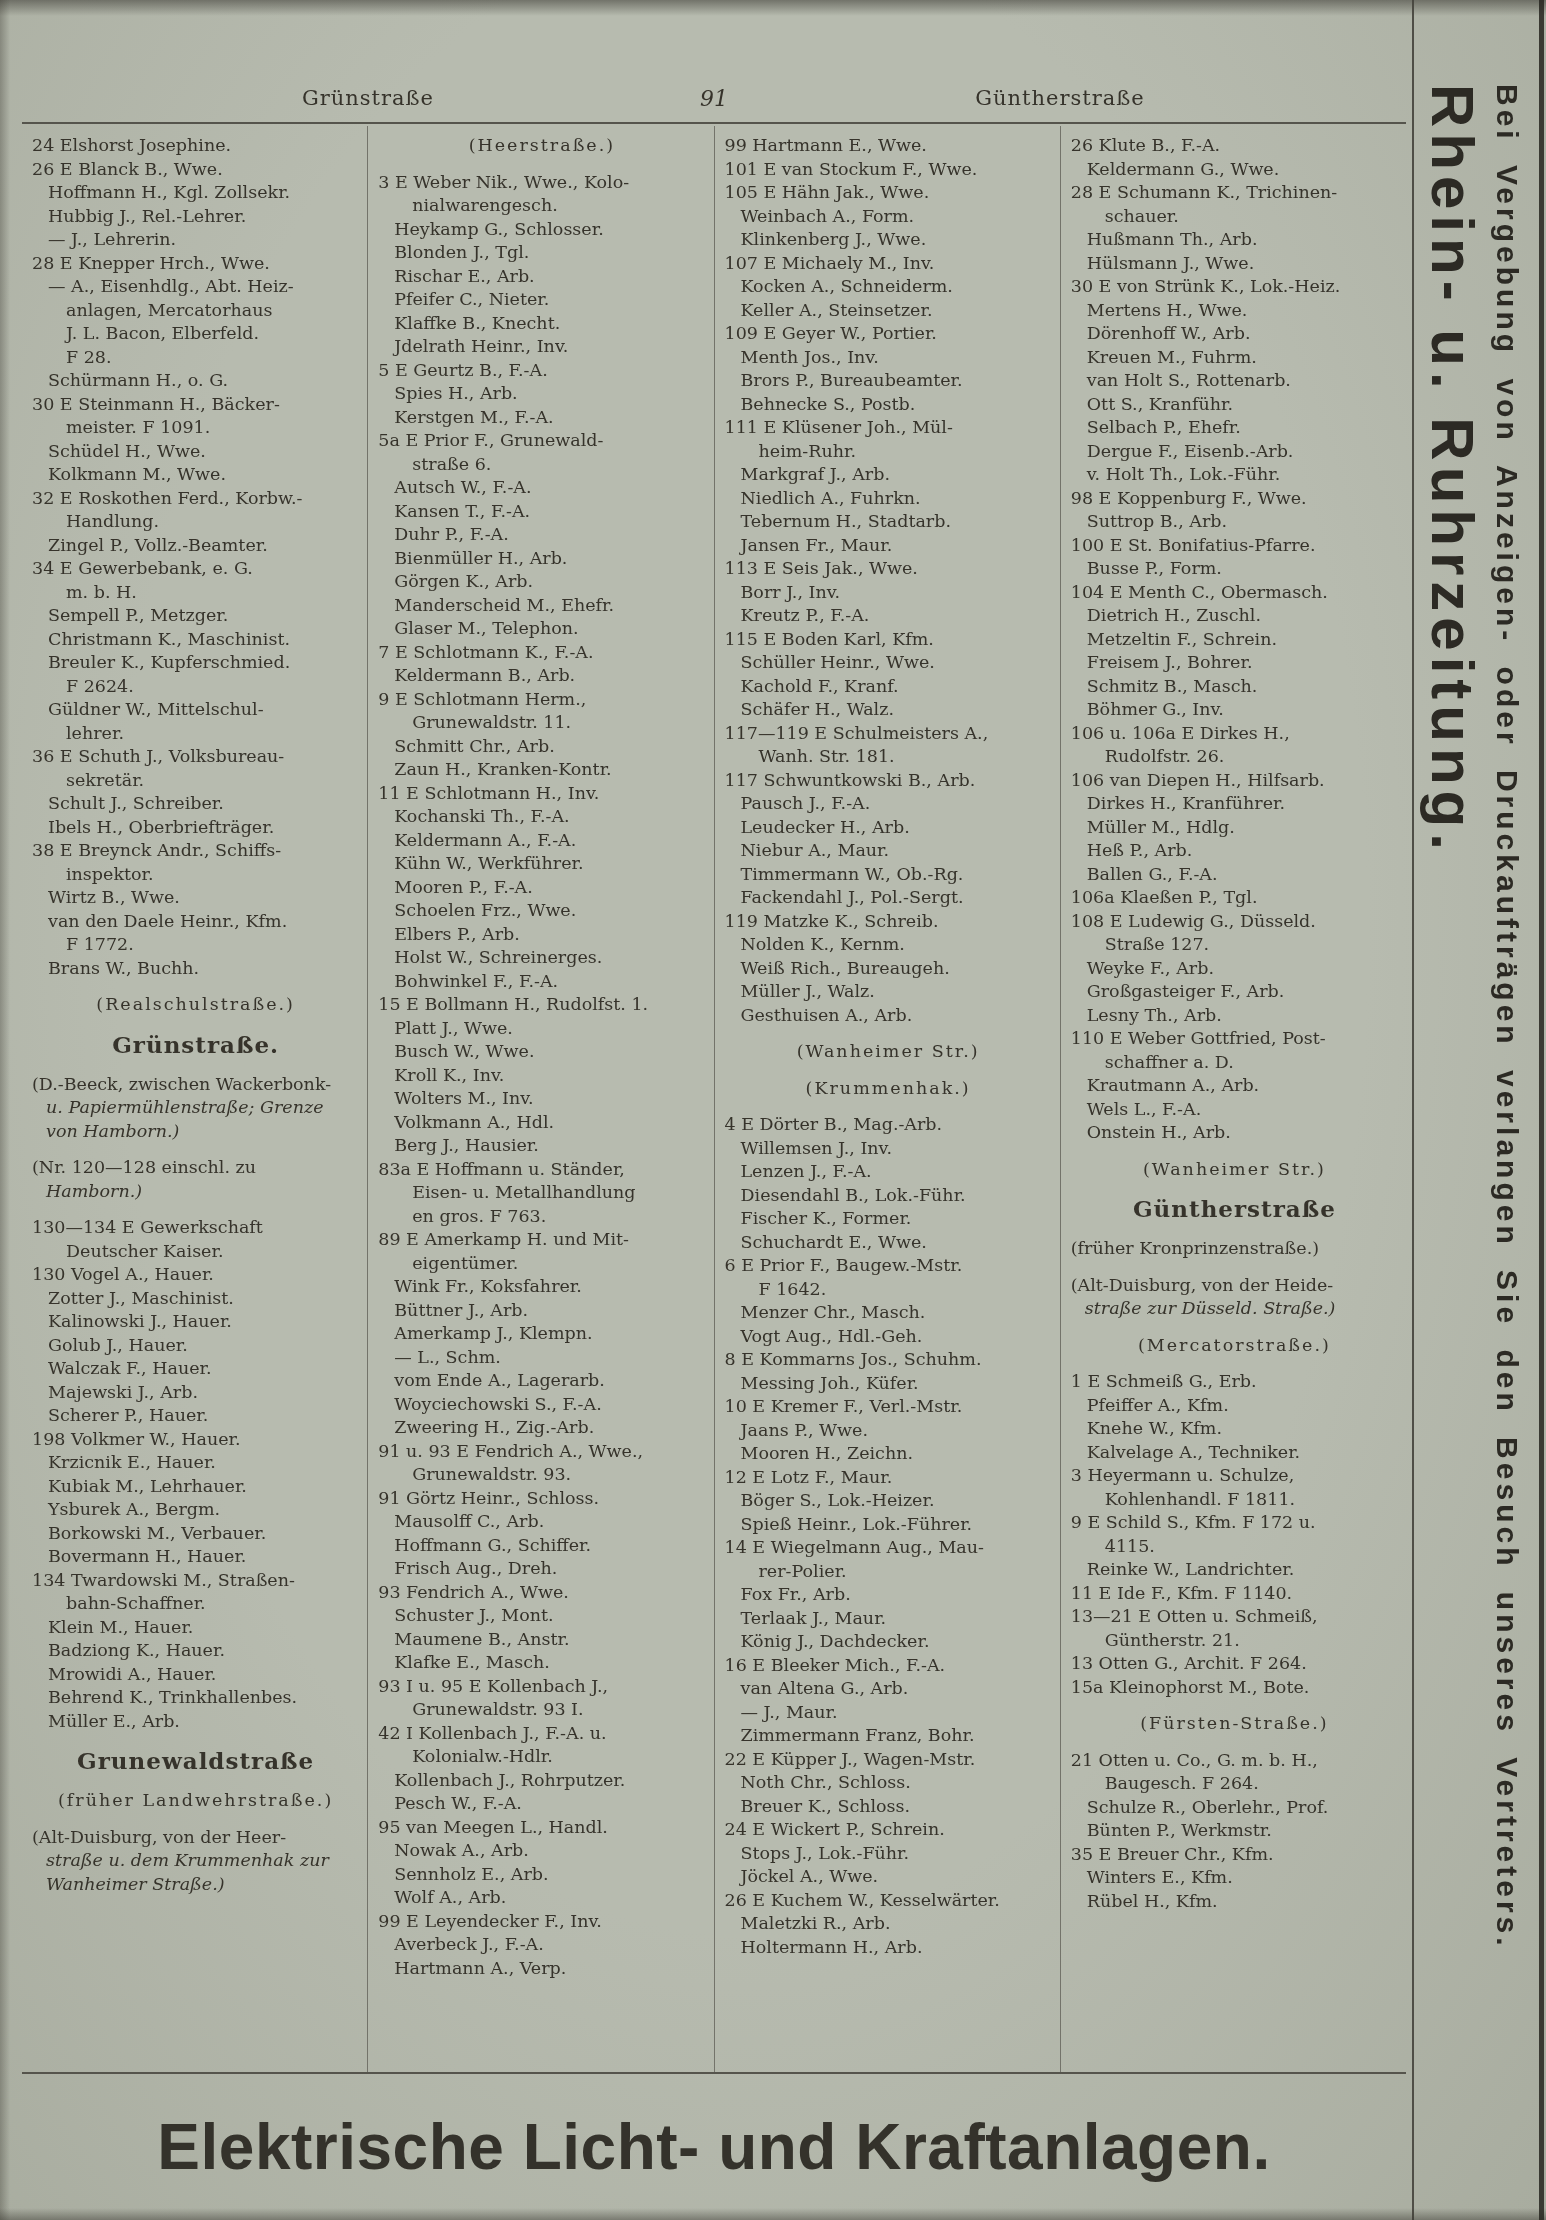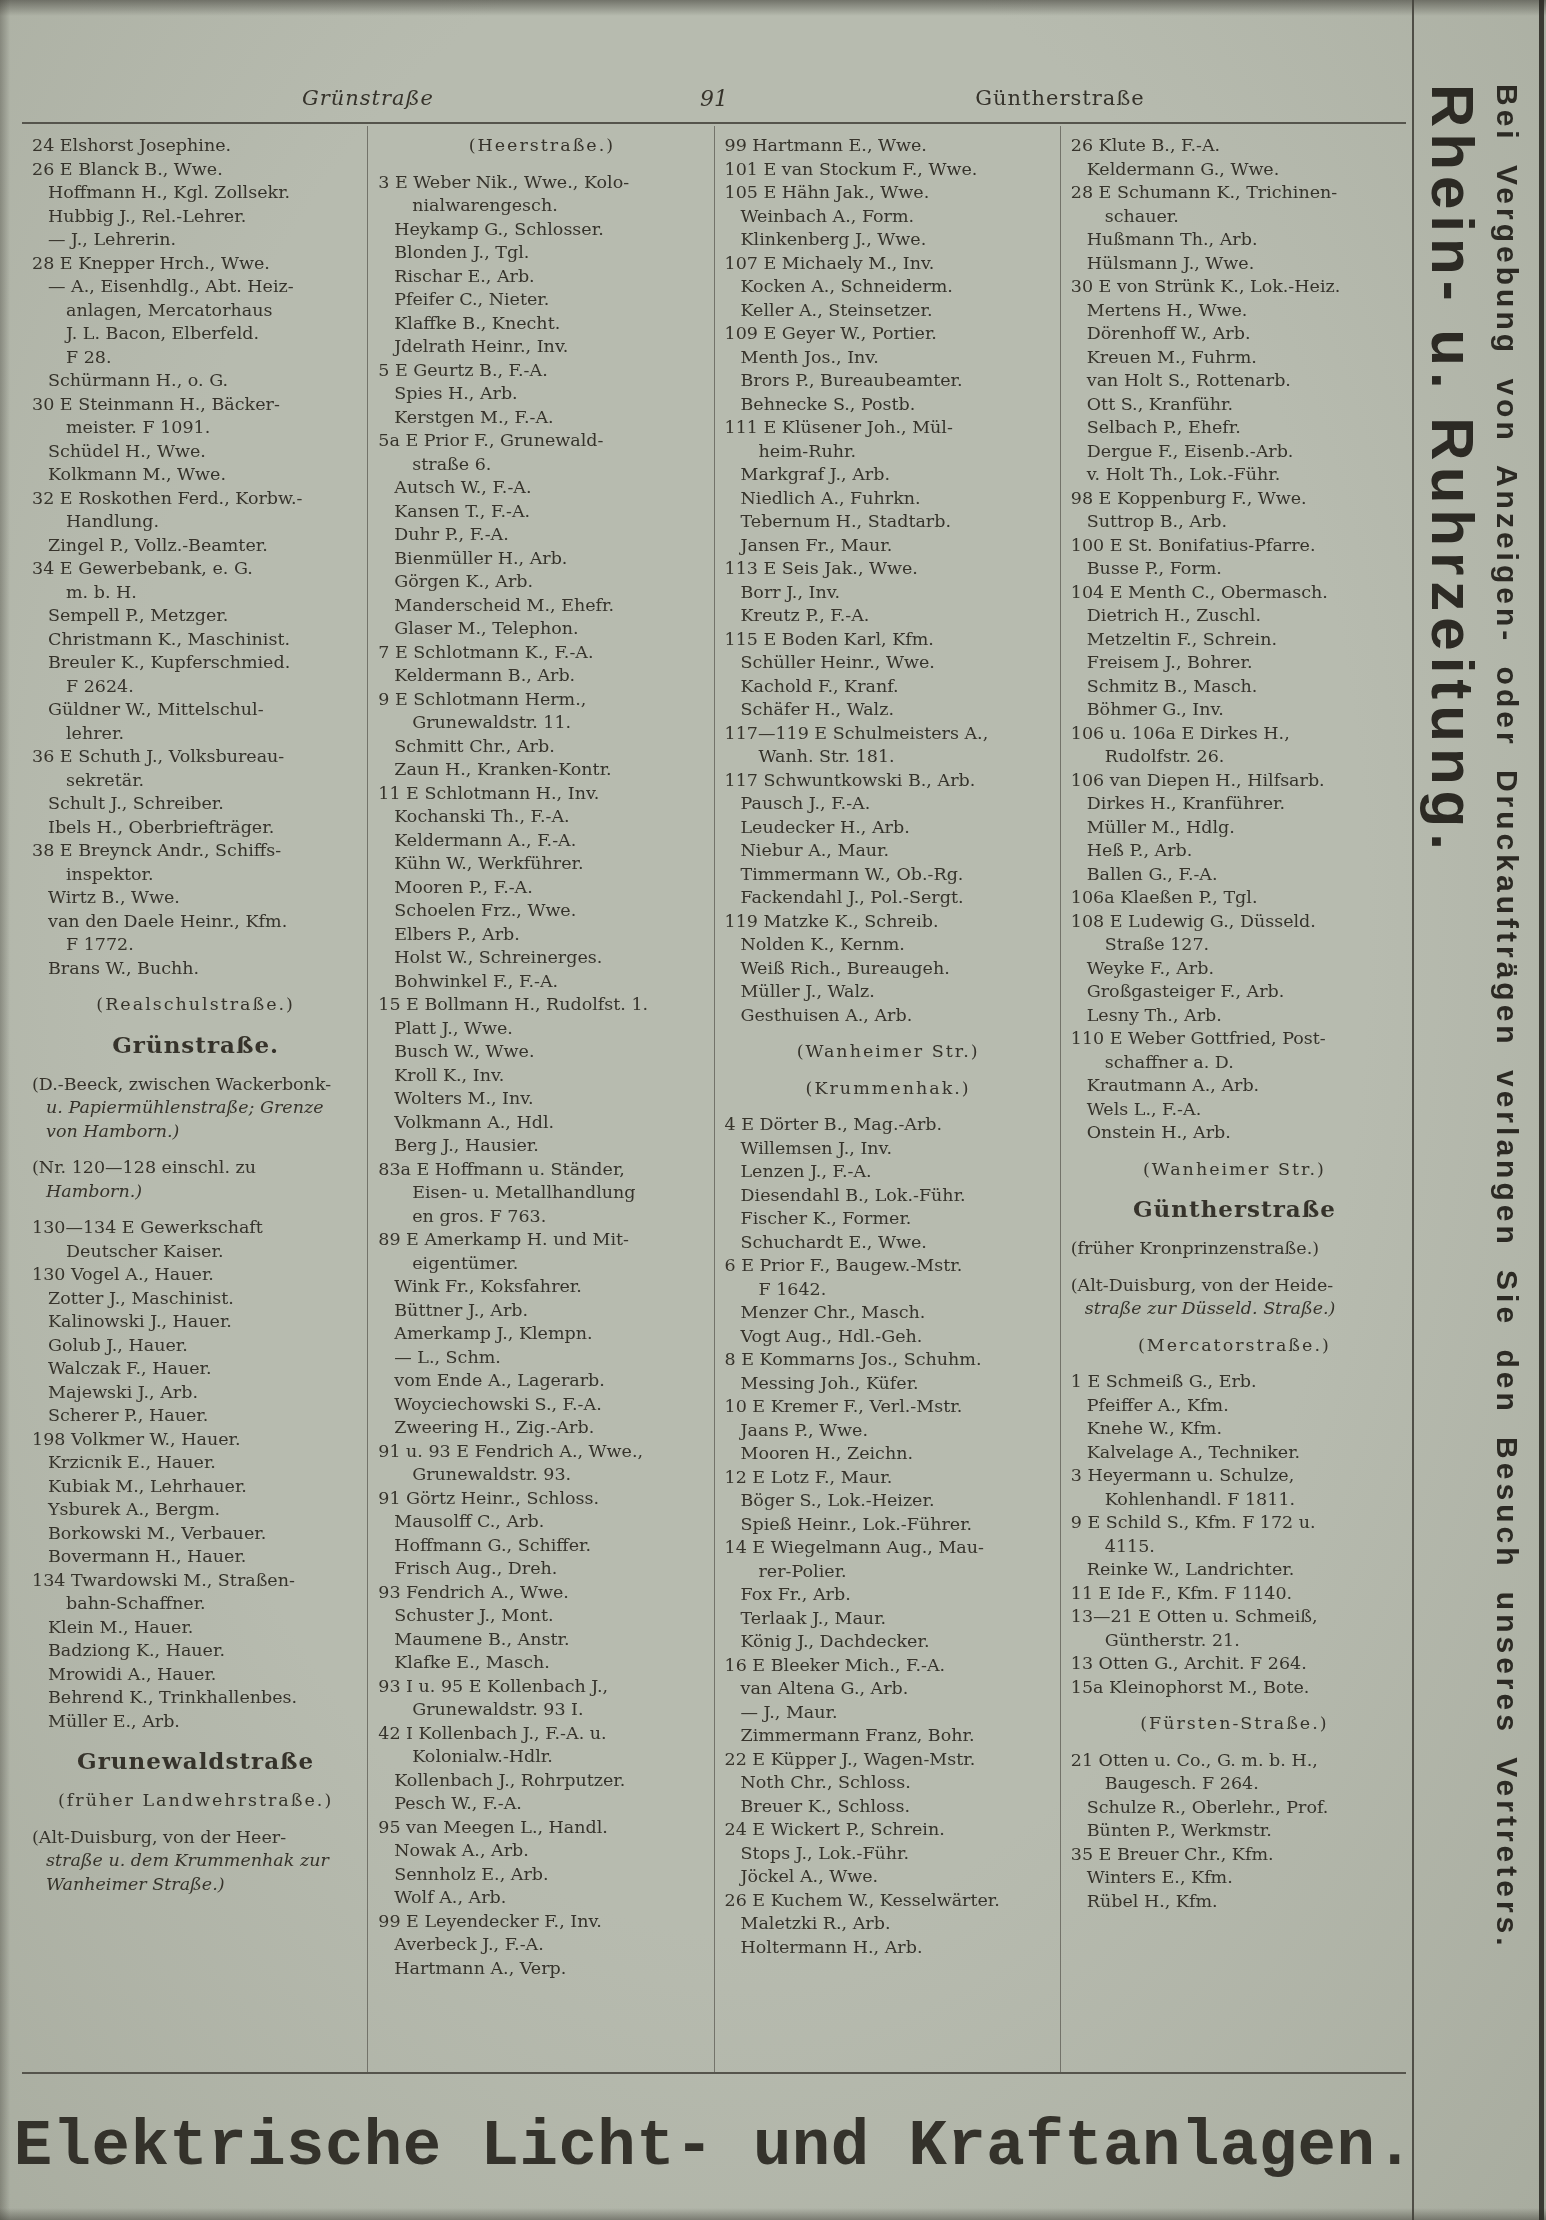--- a/index.html
+++ b/index.html
@@ -13,40 +13,40 @@
     background:linear-gradient(to right,rgba(60,58,50,.35),transparent);pointer-events:none;z-index:5;}
   .edge-bottom{position:absolute;bottom:0;left:0;width:100%;height:12px;
     background:linear-gradient(to top,rgba(55,53,46,.45),transparent);pointer-events:none;z-index:5;}
   .edge-right{position:absolute;top:0;right:2px;width:5px;height:100%;
     background:#26251f;opacity:.85;pointer-events:none;z-index:5;}
 
   .main{box-sizing:border-box;width:1412px;height:2220px;display:flex;flex-direction:column;
     padding:0 6px 0 22px;}
   .header{position:relative;height:32px;margin-top:86px;font-size:21px;}
   .h-left,.h-right{position:absolute;transform:translateX(-50%);letter-spacing:1px;}
-  .h-left{left:25%;font-style:italic;}
+  .h-left{left:25%;}
   .h-right{left:75%;}
   .h-center{position:absolute;left:50%;transform:translateX(-50%);font-style:italic;font-size:22px;}
   .header-rule{border-top:2px solid #55544c;margin-top:4px;}
 
   .columns{flex:1;min-height:0;display:flex;margin-top:2px;overflow:hidden;}
   .col{flex:1;padding:8px 8px 0 10px;border-right:1px solid #73736a;overflow:hidden;}
   .col:last-child{border-right:none;}
   .line{font-size:17.5px;line-height:23.5px;white-space:nowrap;}
   .l-p{padding-left:16px;}
   .l-c{padding-left:34px;}
   .l-gap{height:13px;}
   .l-x{text-align:center;letter-spacing:2px;}
   .l-h{text-align:center;font-weight:bold;font-size:23px;line-height:30px;letter-spacing:1px;}
   .l-n{}
   .l-n2{padding-left:14px;font-style:italic;}
 
   .banner-rule{border-top:2px solid #55544c;}
   .banner{height:146px;display:flex;align-items:center;justify-content:center;
-    font-family:Liberation Mono, monospace;font-weight:bold;font-size:64px;
+    font-family:Liberation Sans, sans-serif;font-weight:bold;font-size:64px;
     letter-spacing:.5px;color:#34322b;white-space:nowrap;}
 
   .sidebar{position:relative;box-sizing:border-box;width:134px;height:2220px;
     border-left:2px solid #4f4e46;display:flex;align-items:flex-start;
     padding-top:84px;overflow:hidden;}
   .sb-title{writing-mode:vertical-lr;font-family:"Liberation Sans",sans-serif;
     font-weight:bold;font-size:60px;letter-spacing:6px;white-space:nowrap;
     color:#2c2a24;margin-left:4px;}
   .sb-sub{writing-mode:vertical-lr;font-family:"Liberation Sans",sans-serif;
     font-weight:bold;font-size:30px;letter-spacing:4px;word-spacing:10px;

